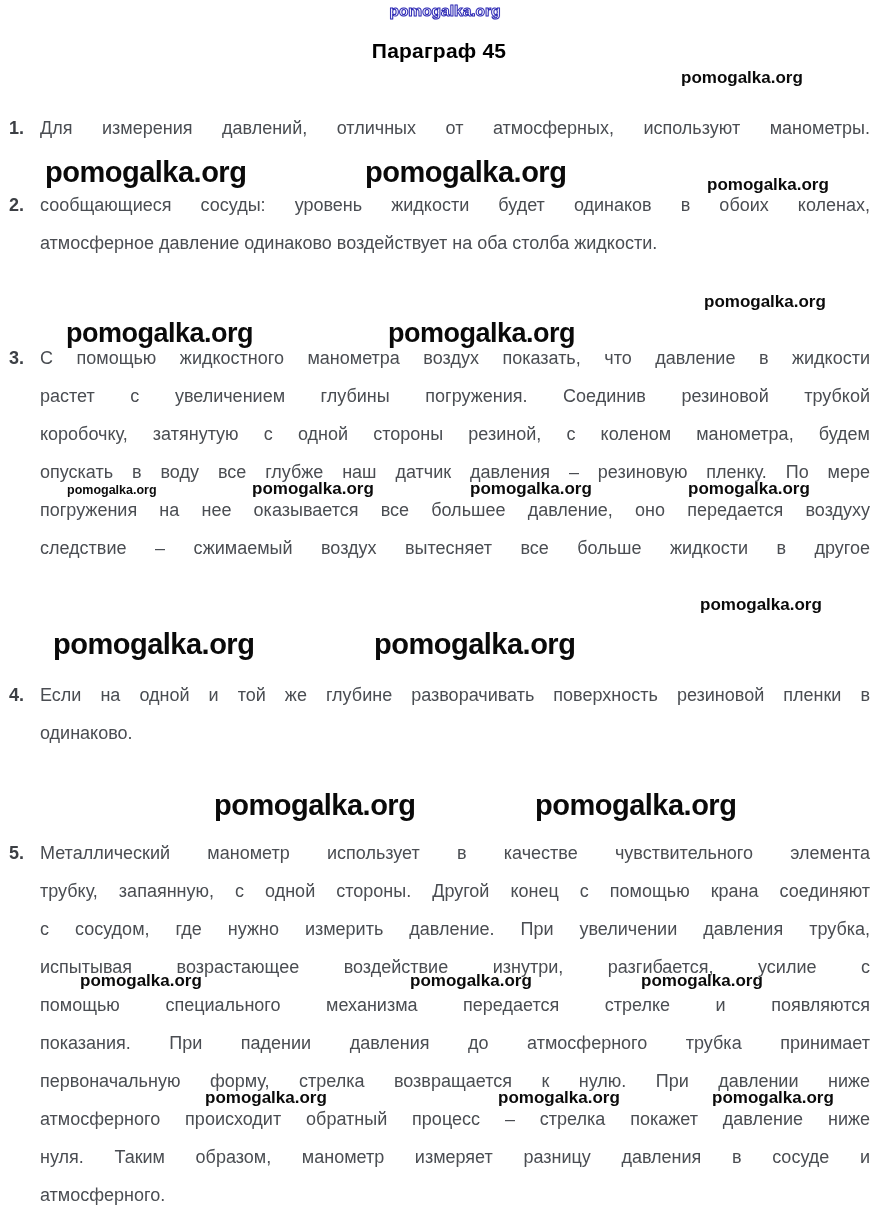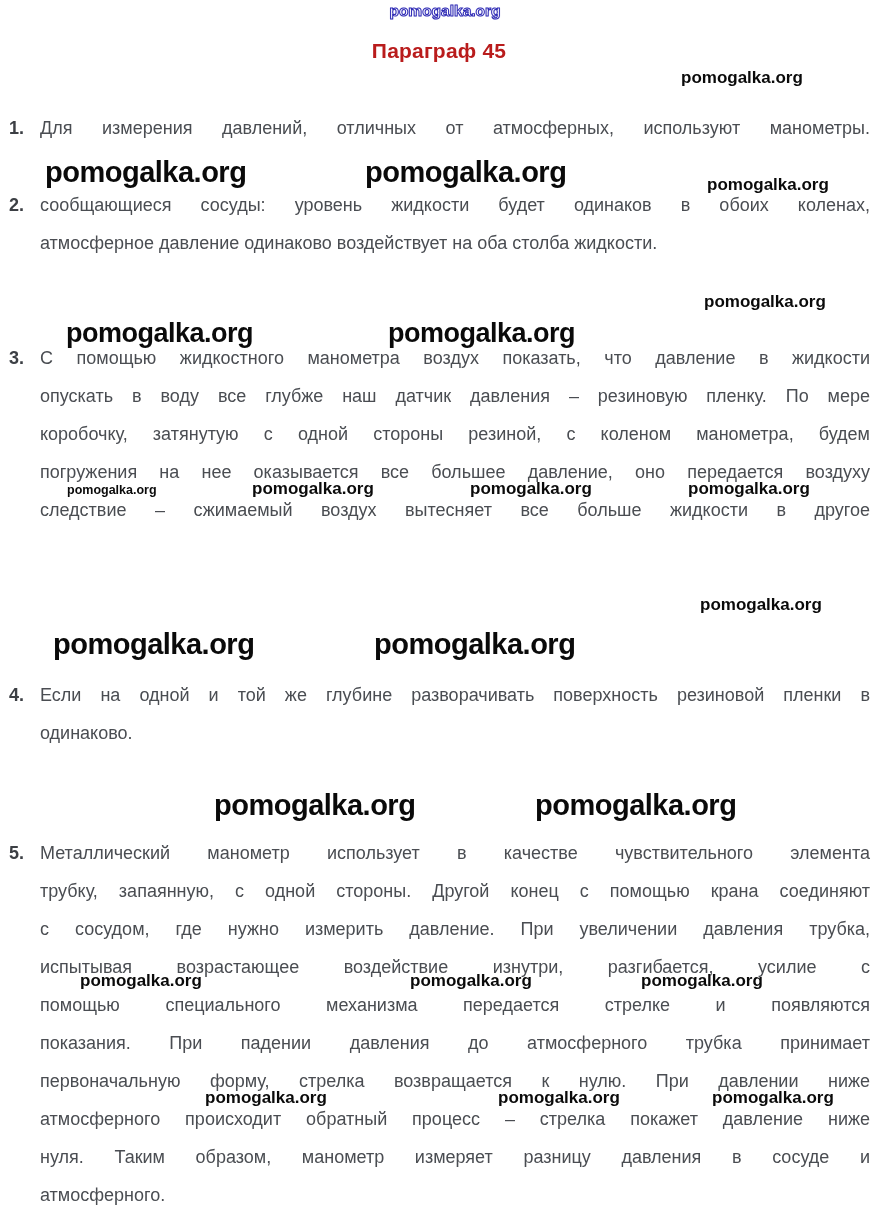--- a/index.html
+++ b/index.html
@@ -4,21 +4,21 @@
 <style>
   html,body{margin:0;padding:0;}
   body{
     width:890px;height:1220px;position:relative;background:#ffffff;
     font-family:"Liberation Sans",sans-serif;overflow:hidden;
   }
   .page{position:absolute;inset:0;}
   
   .title{
     position:absolute;left:0;right:12px;top:39px;margin:0;
-    text-align:center;font-size:21px;font-weight:bold;color:#b91c1c;
+    text-align:center;font-size:21px;font-weight:bold;color:#000000;
     letter-spacing:0.2px;
   }
   
   .wm{
     position:absolute;font-weight:bold;color:#0a0a0a;white-space:nowrap;
     line-height:1.1;
   }
   .wm-outline{
     left:0;right:0;top:2px;text-align:center;font-size:15.5px;
     color:#ffffff;-webkit-text-stroke:1px #2f2bb5;text-shadow:0 0 1px #2f2bb5;
@@ -72,22 +72,23 @@
 
   <div class="wm wm-md" style="left:704px;top:293px;">pomogalka.org</div>
 
   <div class="wm wm-lg" style="left:66px;top:319px;">pomogalka.org</div>
   <div class="wm wm-lg" style="left:388px;top:319px;">pomogalka.org</div>
 
   <div class="item" style="top:339px;">
     <span class="num">3.</span>
     <div class="lines">
       <div class="ln">С помощью жидкостного манометра воздух показать, что давление в жидкости</div>
+      <div class="ln">растет с увеличением глубины погружения. Соединив резиновой трубкой</div>
+      <div class="ln">коробочку, затянутую с одной стороны резиной, с коленом манометра, будем</div>
       <div class="ln">опускать в воду все глубже наш датчик давления – резиновую пленку. По мере</div>
-      <div class="ln">коробочку, затянутую с одной стороны резиной, с коленом манометра, будем</div>
       <div class="ln">погружения на нее оказывается все большее давление, оно передается воздуху</div>
       <div class="ln">следствие – сжимаемый воздух вытесняет все больше жидкости в другое</div>
     </div>
   </div>
 
   <div class="wm wm-xs" style="left:67px;top:484px;">pomogalka.org</div>
   <div class="wm wm-md" style="left:252px;top:480px;">pomogalka.org</div>
   <div class="wm wm-md" style="left:470px;top:480px;">pomogalka.org</div>
   <div class="wm wm-md" style="left:688px;top:480px;">pomogalka.org</div>
 

